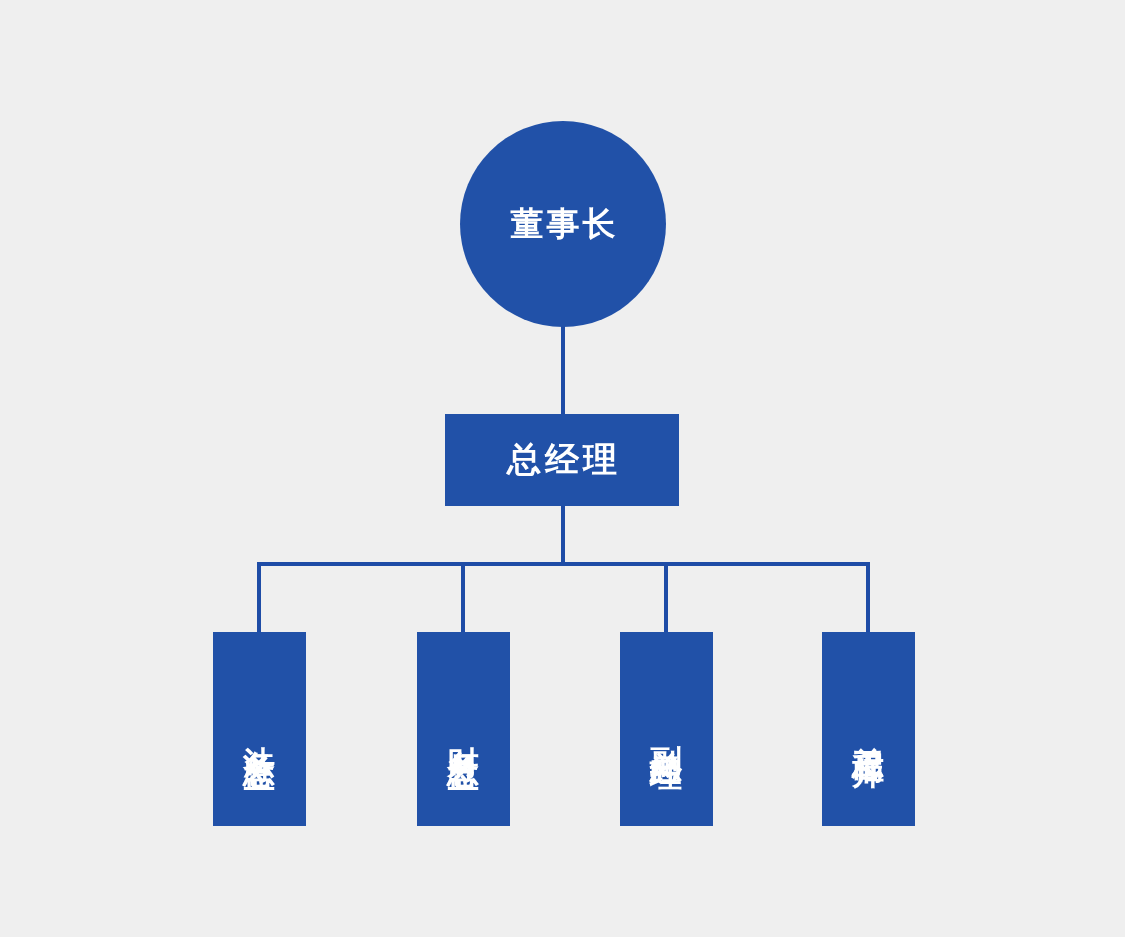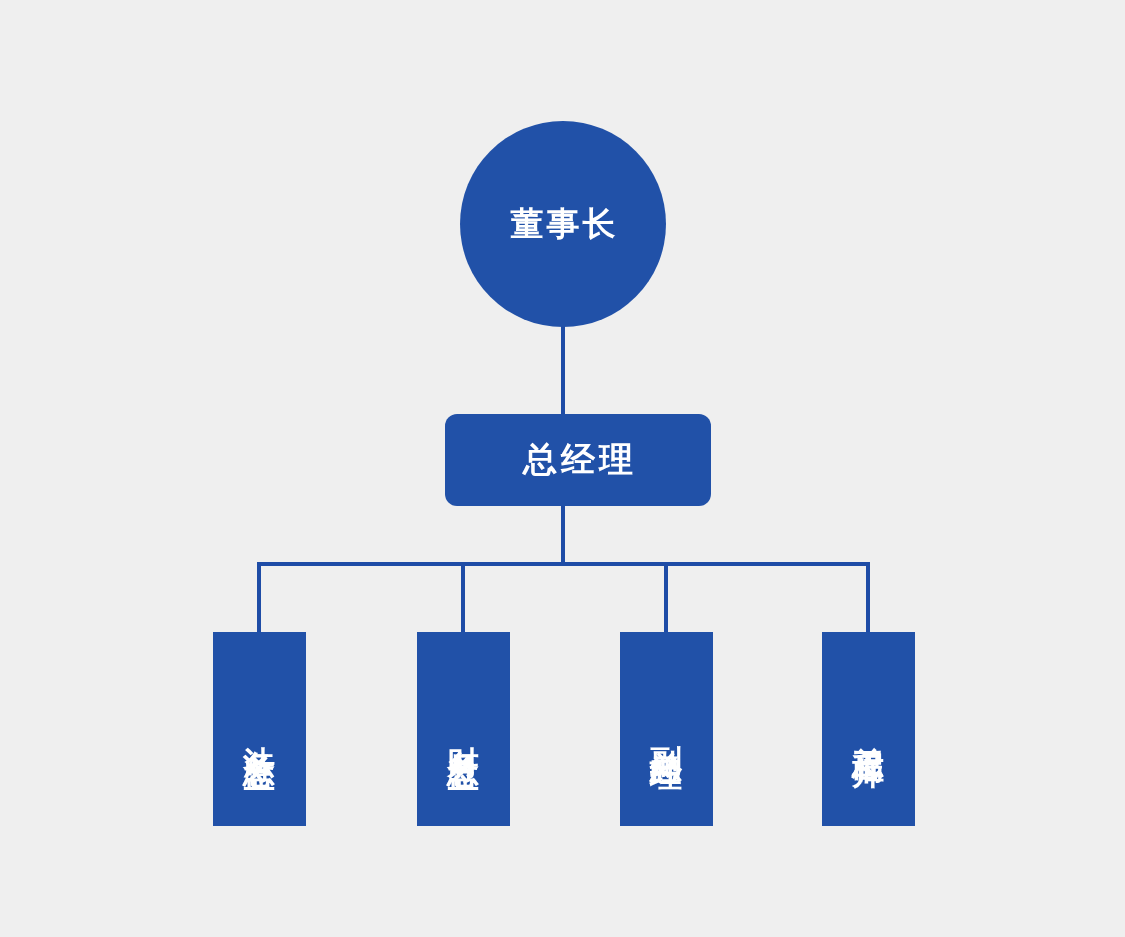--- a/index.html
+++ b/index.html
@@ -33,25 +33,24 @@
   .node-circle {
     left: 460px; top: 121px;
     width: 206px; height: 206px;
     border-radius: 50%;
     font-size: 33px;
     letter-spacing: 3px;
     text-indent: 3px;
   }
   .node-rect {
     left: 445px; top: 414px;
-    width: 266px; height: 92px;
+    width: 234px; height: 92px;
     font-size: 34px;
     letter-spacing: 4px;
     text-indent: 4px;
-    border-radius: 12px;
   }
   .node-vrect {
     top: 632px;
     width: 93px; height: 194px;
     font-size: 32px;
     writing-mode: vertical-rl;
     text-orientation: upright;
     letter-spacing: 4px;
   }
   .node-vrect.pos-0 { left: 213px; }

